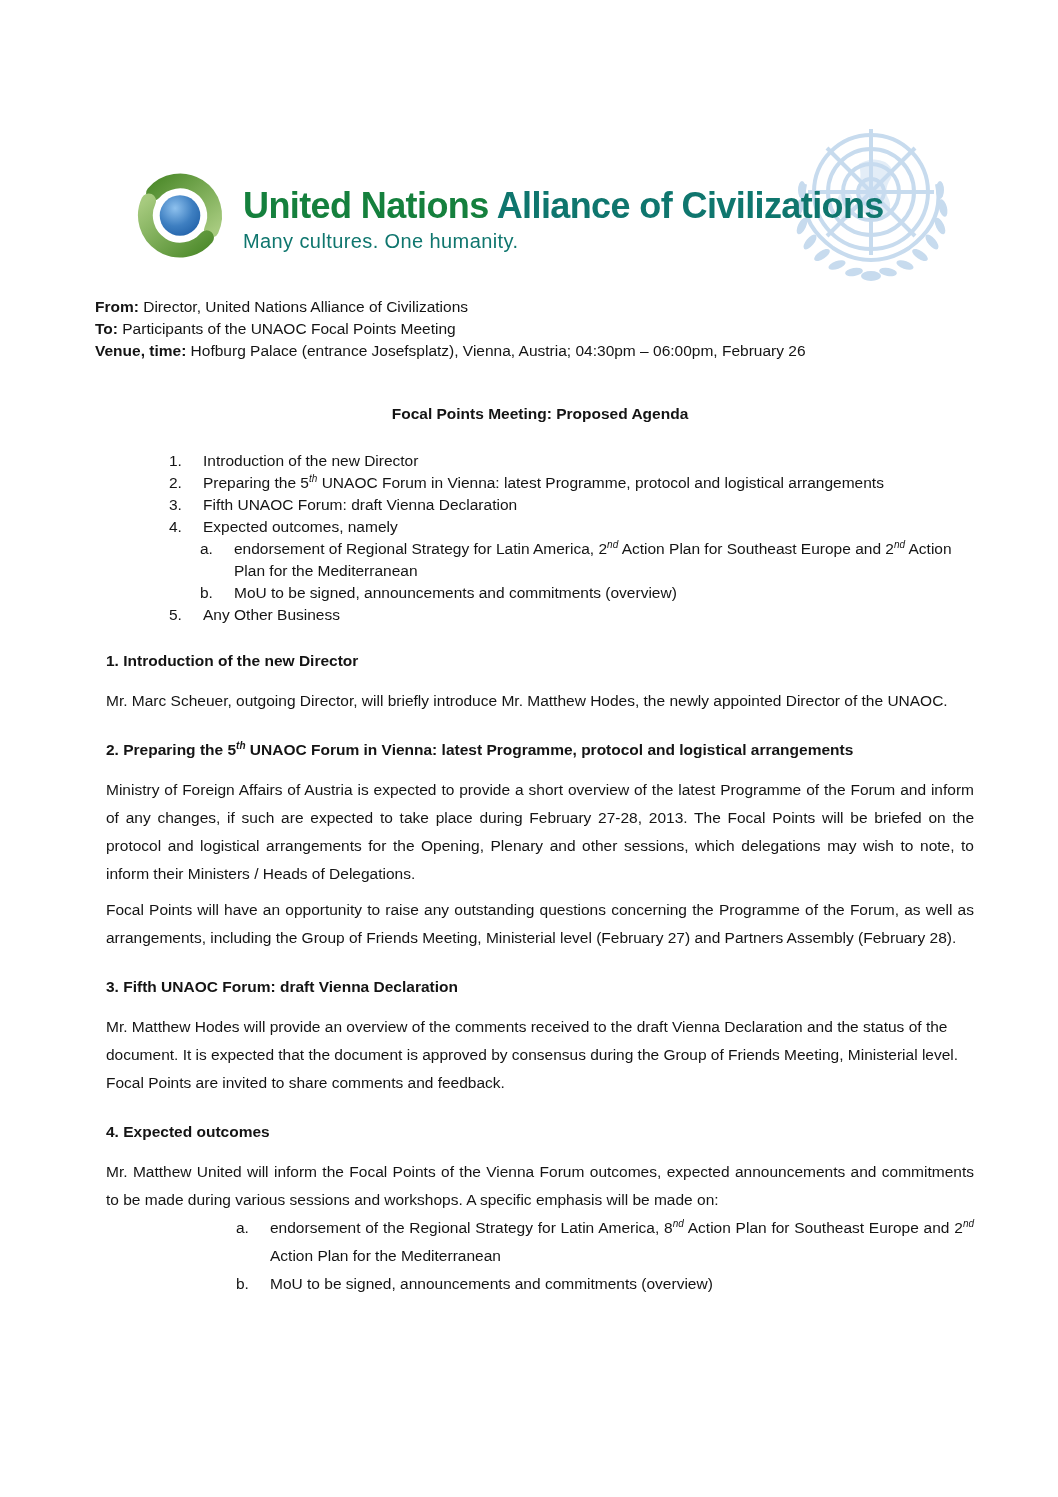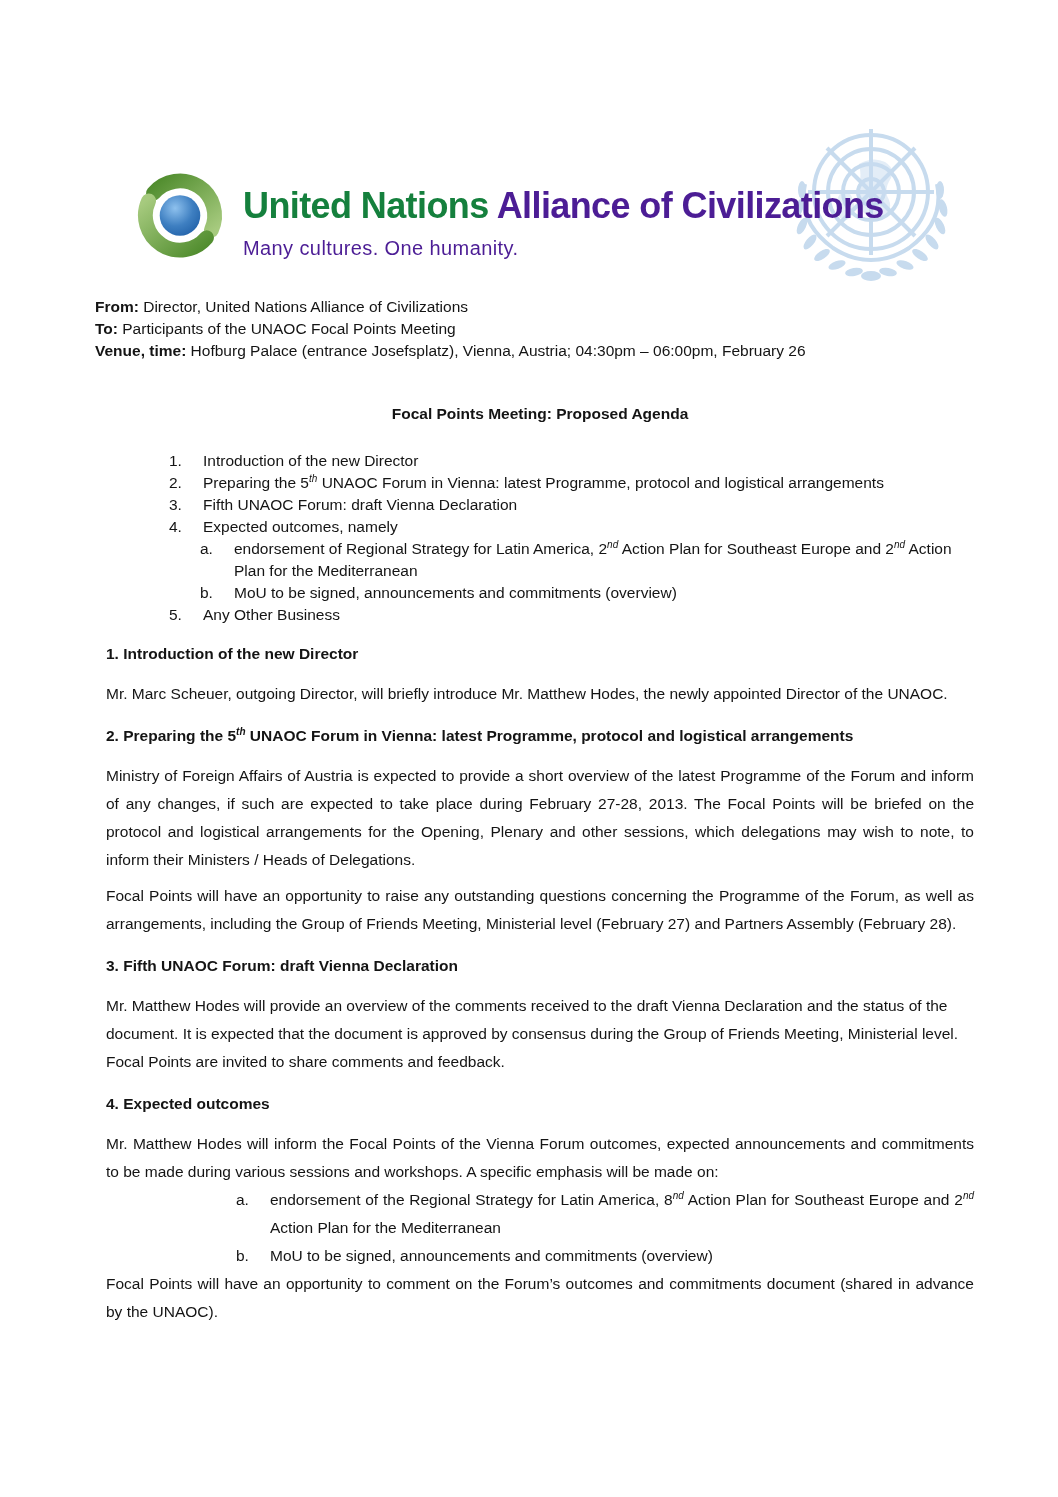--- a/index.html
+++ b/index.html
@@ -33,25 +33,25 @@
     z-index: 1;
     white-space: nowrap;
   }
   .wordmark {
     font-size: 36px;
     font-weight: bold;
     letter-spacing: -0.6px;
     line-height: 1;
   }
   .wordmark .wm-blue  { color: #15803d; }
-  .wordmark .wm-green { color: #4c1d95; }
+  .wordmark .wm-green { color: #0f766e; }
   .tagline {
-    margin-top: 13px;
+    margin-top: 6px;
     font-size: 20px;
-    color: #4c1d95;
+    color: #0f766e;
     letter-spacing: 0.4px;
   }
 
   
   .memo {
     position: absolute;
     left: 95px; top: 296px;
     width: 868px;
     font-size: 15.5px;
     line-height: 22px;
@@ -80,21 +80,21 @@
   .a-txt { flex: 1; }
   .a-sub { margin-left: 31px; }
   .a-sub .a-num { flex: 0 0 34px; }
 
   sup { font-size: 10px; line-height: 0; vertical-align: super; font-style: italic; }
 
   .sec-h {
     font-weight: bold;
     font-size: 15.5px;
     line-height: 21px;
-    margin-top: 17px;
+    margin-top: 24px;
   }
   .sec-h.first { }
   .content p {
     line-height: 28px;
     margin-top: 16px;
   }
   .content p.follow { margin-top: 8px; }
   .just { text-align: justify; }
   .sub-list { padding-left: 130px; line-height: 28px; }
 </style>
@@ -216,27 +216,26 @@
     <p class="just">Mr. Marc Scheuer, outgoing Director, will briefly introduce Mr. Matthew Hodes, the newly appointed Director of the UNAOC.</p>
 
     <div class="sec-h"><span>2. Preparing the 5</span><sup>th</sup><span> UNAOC Forum in Vienna: latest Programme, protocol and logistical arrangements</span></div>
     <p class="just">Ministry of Foreign Affairs of Austria is expected to provide a short overview of the latest Programme of the Forum and inform of any changes, if such are expected to take place during February 27-28, 2013. The Focal Points will be briefed on the protocol and logistical arrangements for the Opening, Plenary and other sessions, which delegations may wish to note, to inform their Ministers / Heads of Delegations.</p>
     <p class="just follow">Focal Points will have an opportunity to raise any outstanding questions concerning the Programme of the Forum, as well as arrangements, including the Group of Friends Meeting, Ministerial level (February 27) and Partners Assembly (February 28).</p>
 
     <div class="sec-h">3. Fifth UNAOC Forum: draft Vienna Declaration</div>
     <p>Mr. Matthew Hodes will provide an overview of the comments received to the draft Vienna Declaration and the status of the document. It is expected that the document is approved by consensus during the Group of Friends Meeting, Ministerial level. Focal Points are invited to share comments and feedback.</p>
 
     <div class="sec-h">4. Expected outcomes</div>
-    <p class="just">Mr. Matthew Hodes will inform the Focal Points of the Vienna Forum outcomes, expected announcements and commitments to be made during various sessions and workshops. A specific emphasis will be made on:</p>
+    <p class="just">Mr. Matthew United will inform the Focal Points of the Vienna Forum outcomes, expected announcements and commitments to be made during various sessions and workshops. A specific emphasis will be made on:</p>
     <div class="sub-list">
       <div class="a-row">
         <span class="a-num">a.</span>
         <span class="a-txt just"><span>endorsement of the Regional Strategy for Latin America, 8</span><sup>nd</sup><span> Action Plan for Southeast Europe and 2</span><sup>nd</sup><span> Action Plan for the Mediterranean</span></span>
       </div>
       <div class="a-row">
         <span class="a-num">b.</span>
         <span class="a-txt">MoU to be signed, announcements and commitments (overview)</span>
       </div>
     </div>
-    <p class="just follow" style="margin-top:0">Focal Points will have an opportunity to comment on the Forum’s outcomes and commitments document (shared in advance by the UNAOC).</p>
 
   </div>
 </div>
 
 </body></html>

